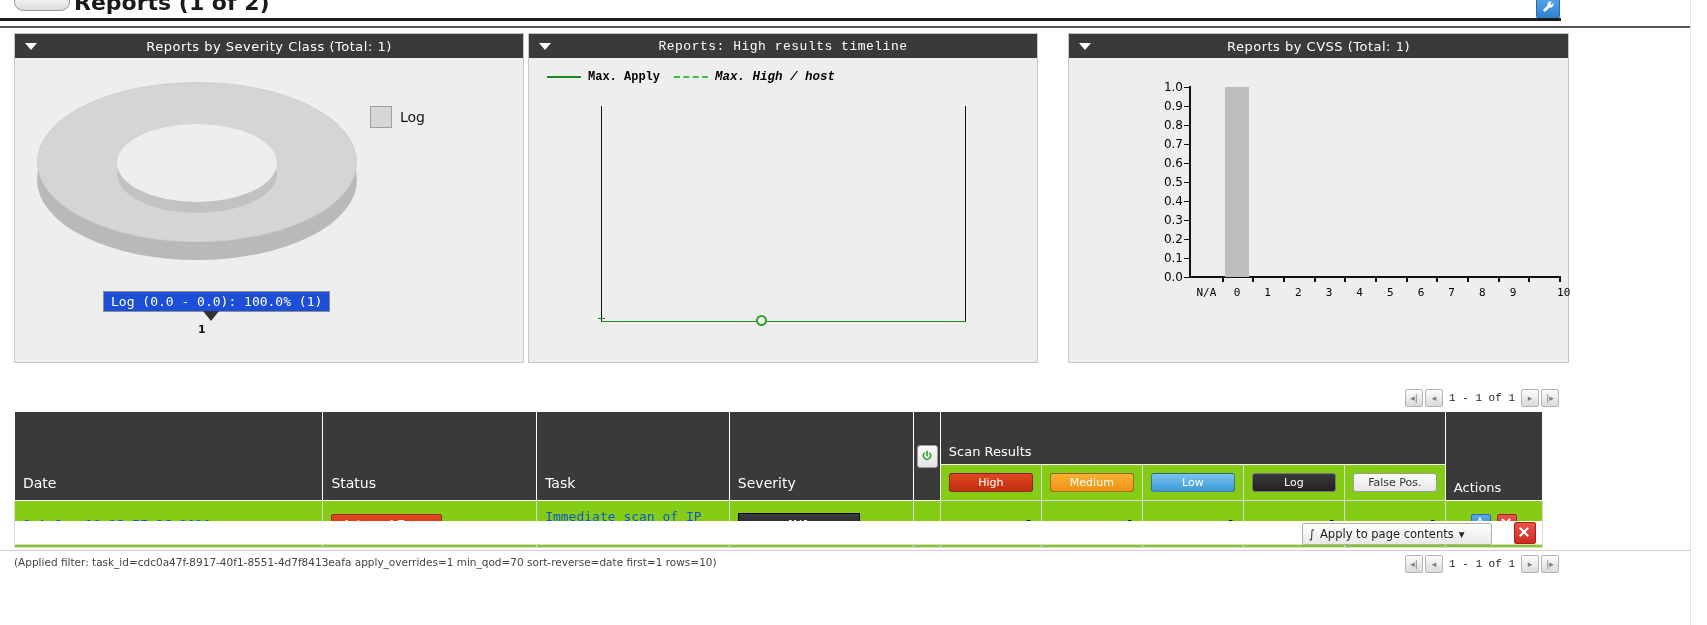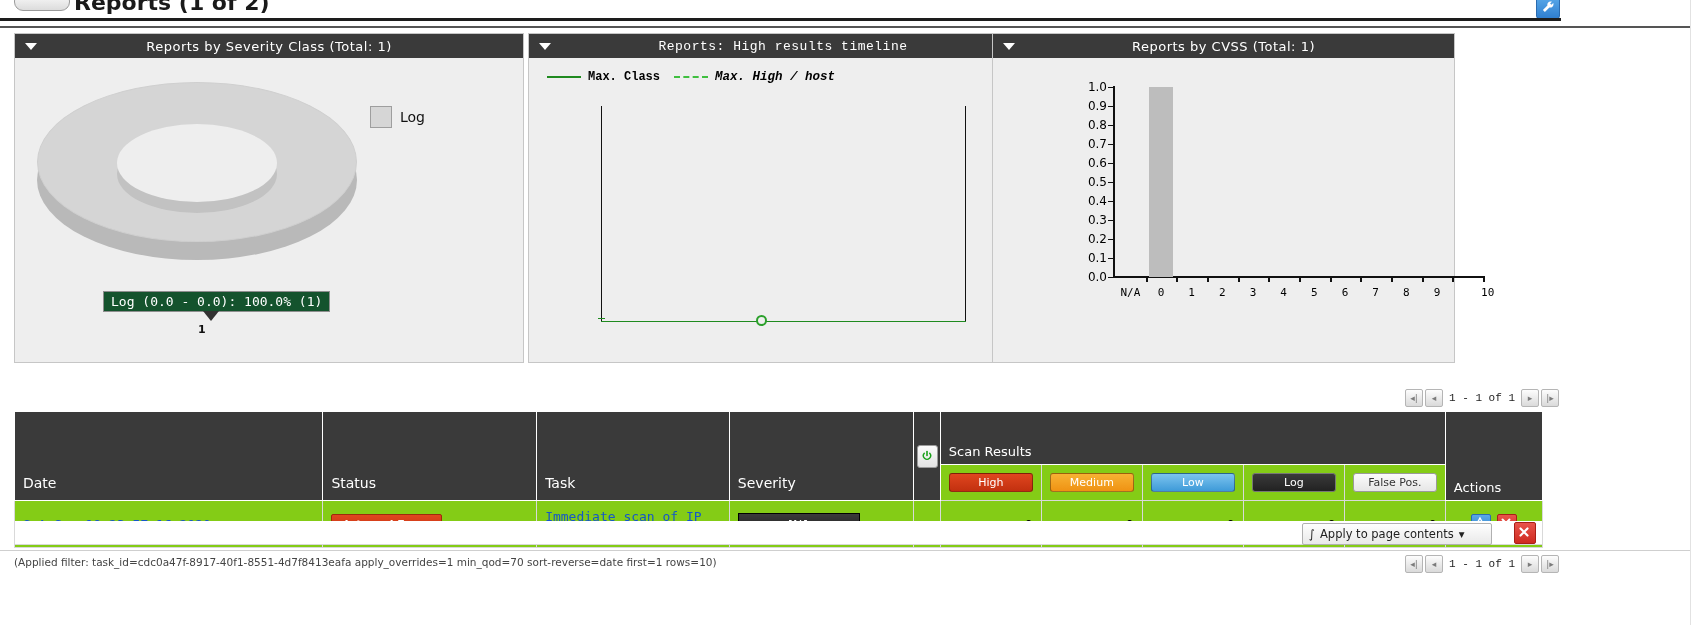--- a/index.html
+++ b/index.html
@@ -37,21 +37,21 @@
     font-size:13px;letter-spacing:.5px;
   }
   .panel-arrow{
     position:absolute;left:10px;top:9px;width:0;height:0;
     border-left:6px solid transparent;border-right:6px solid transparent;border-top:7px solid #fff;
   }
   .panel-body{position:relative;height:305px;}
 
   #panel-severity{left:14px;width:510px;}
   #panel-timeline{left:528px;width:510px;font-family:Liberation Mono, monospace;}
-  #panel-cvss{left:992px;width:463px;}
+  #panel-cvss{left:1068px;width:501px;}
 
   
   .donut-wrap{position:absolute;left:22px;top:24px;width:320px;height:250px;}
   .donut-shadow{
     position:absolute;left:0;top:18px;width:320px;height:160px;border-radius:50%;
     background:#b9b9b9;
   }
   .donut-top{
     position:absolute;left:0;top:0;width:320px;height:160px;border-radius:50%;
     background:#d5d5d5;border:1px solid #cfcfcf;box-sizing:border-box;
@@ -62,21 +62,21 @@
   }
   .donut-hole{
     position:absolute;left:80px;top:42px;width:160px;height:78px;border-radius:50%;
     background:#eeeeee;
   }
   .legend-sev{position:absolute;left:355px;top:48px;display:flex;align-items:center;gap:8px;}
   .legend-swatch{width:20px;height:20px;background:#d6d6d6;border:1px solid #9e9e9e;}
   .legend-sev span{font-size:14px;color:#111;}
 
   .tooltip{
-    position:absolute;left:88px;top:233px;background:#14532d;color:#fff;
+    position:absolute;left:88px;top:233px;background:#1d4ed8;color:#fff;
     border:1px solid #8e8e8e;padding:2px 7px;font-size:13px;white-space:nowrap;
     font-family:"DejaVu Sans Mono","Liberation Mono",monospace;
   }
   .tooltip-arrow{
     position:absolute;left:188px;top:253px;width:0;height:0;
     border-left:8px solid transparent;border-right:8px solid transparent;border-top:10px solid #323232;
   }
   .slice-count{position:absolute;left:183px;top:265px;font-size:11px;font-weight:bold;color:#111;}
 
   
@@ -221,21 +221,21 @@
 
   <div class="panel" id="panel-timeline">
     <div class="panel-hd">
       <div class="panel-arrow"></div>
       <span>Reports: High results timeline</span>
     </div>
     <div class="panel-body">
       <div class="tl-legend">
         <div class="li">
           <div class="lg-solid"></div>
-          <span class="lg-t1">Max. Class</span>
+          <span class="lg-t1">Max. Apply</span>
         </div>
         <div class="li">
           <div class="lg-dash"></div>
           <span class="lg-t2">Max. High / host</span>
         </div>
       </div>
       <div class="tl-plot">
         <div class="tl-yaxis"></div>
         <div class="tl-yaxis2"></div>
         <div class="tl-xaxis"></div>

